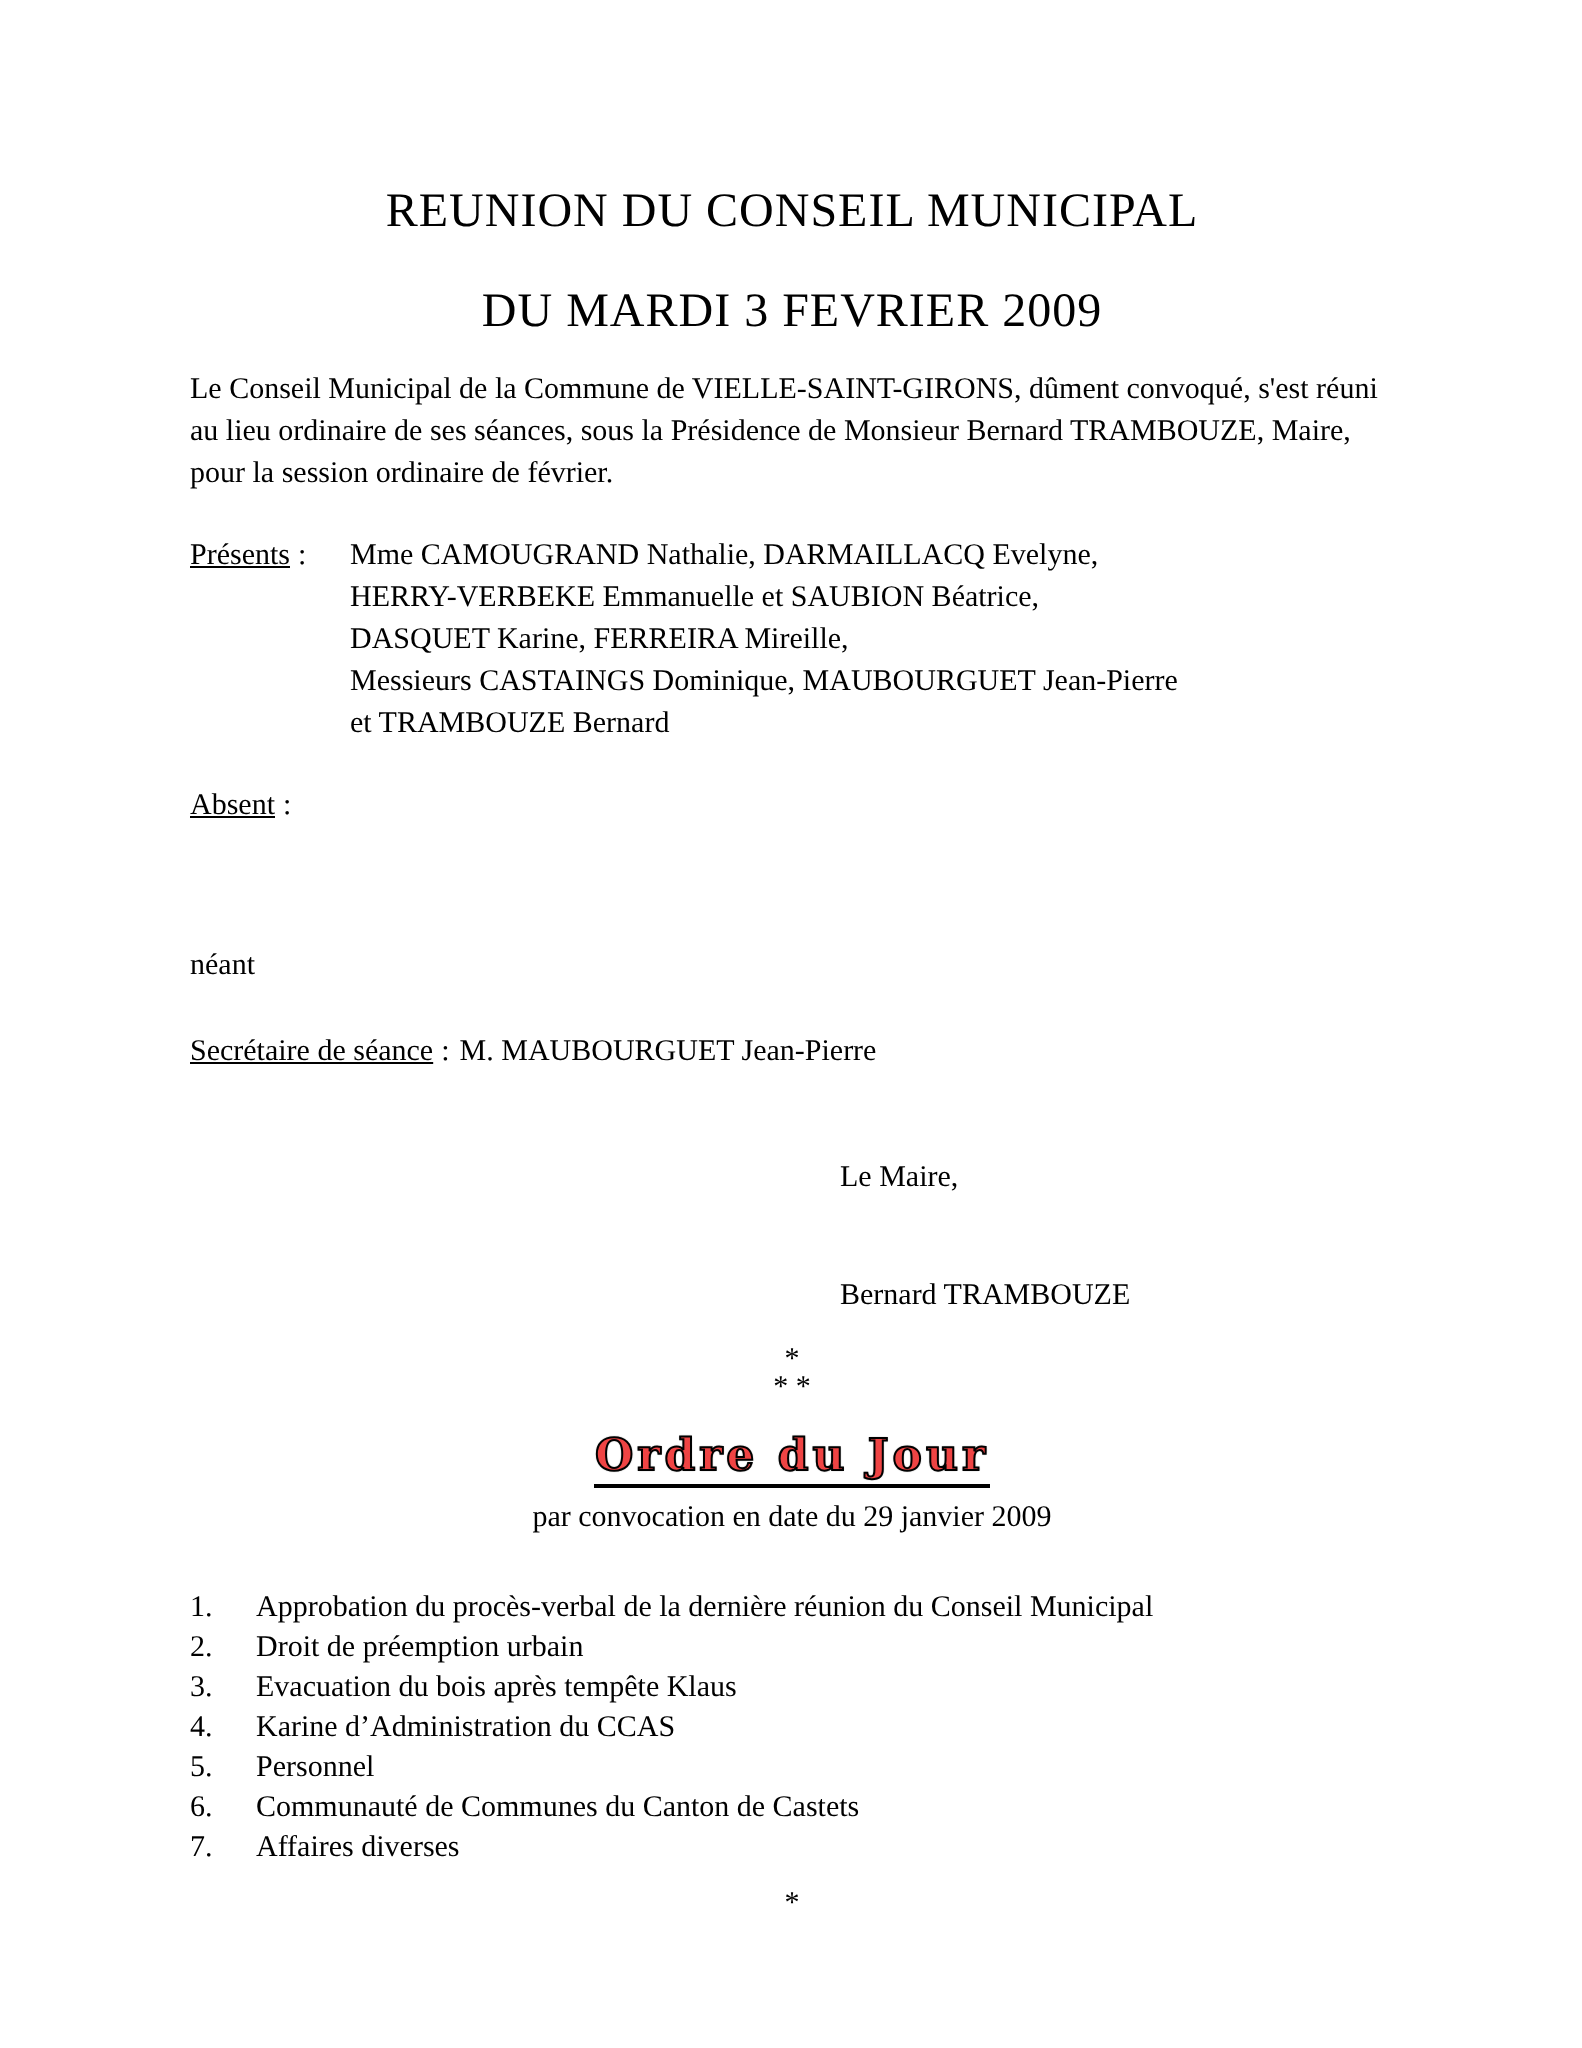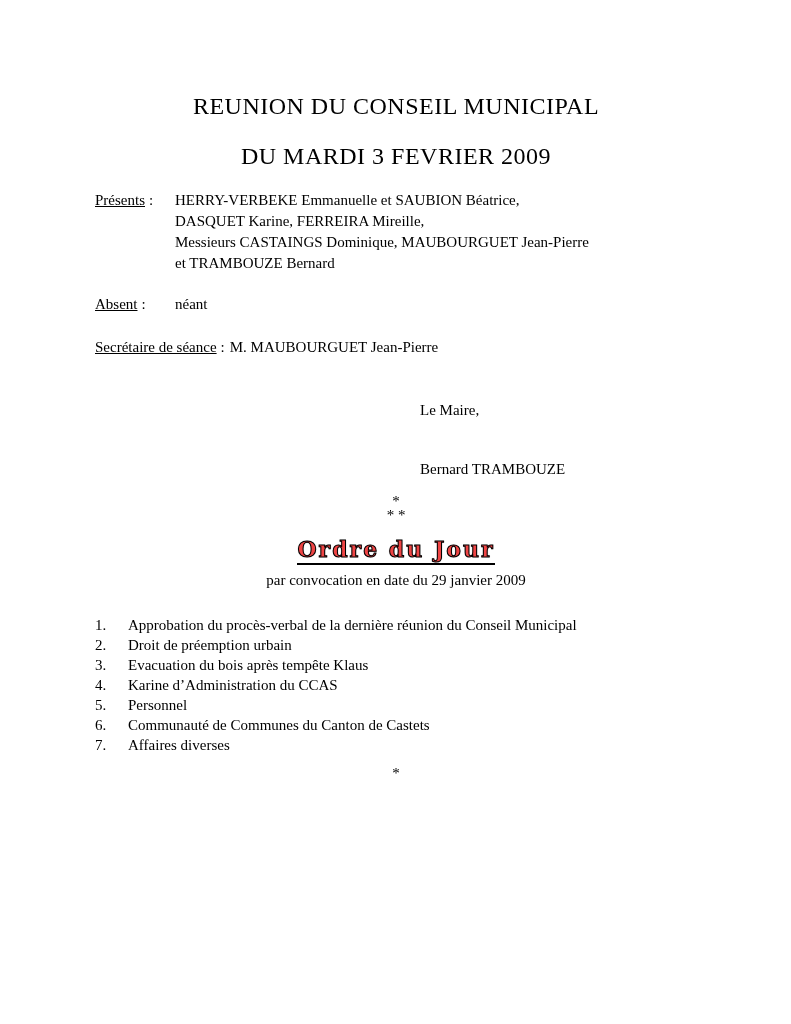--- a/index.html
+++ b/index.html
@@ -31,21 +31,21 @@
     line-height: 22px;
     margin-top: 16px;
   }
   .opening { margin-top: 26px; }
   .convocation { margin-top: 15px; }
   .field-row {
     display: flex;
     align-items: flex-start;
   }
   .field-row.presents { margin-top: 20px; }
-  .field-row.absent { margin-top: 20px; }
+  .field-row.absent { margin-top: 20px; flex-direction: column; }
   .field-label-col { width: 80px; flex: 0 0 80px; }
   .field-value-col { flex: 1; }
   .underline { text-decoration: underline; }
   .colon { margin-left: 4px; }
   .secretary { margin-top: 22px; }
   .sec-value { margin-left: 5px; }
   .signature-block { margin-top: 42px; margin-left: 325px; }
   .signature-name { margin-top: 38px; }
   .stars-block {
     margin-top: 14px;
@@ -82,26 +82,28 @@
 <body>
 
 <div class="page">
 
   <header>
     <div class="doc-title">REUNION DU CONSEIL MUNICIPAL</div>
     <div class="doc-title second">DU MARDI 3 FEVRIER 2009</div>
   </header>
 
 
+  <p class="convocation">Le Conseil Municipal de la Commune de VIELLE-SAINT-GIRONS, dûment convoqué, s'est réuni au lieu ordinaire de ses séances, sous la Présidence de Monsieur Bernard TRAMBOUZE, Maire, pour la session ordinaire de février.</p>
 
   <div class="field-row presents">
     <div class="field-label-col">
       <span class="underline">Présents</span><span class="colon">:</span>
     </div>
     <div class="field-value-col">
+      <div>Mme CAMOUGRAND Nathalie, DARMAILLACQ Evelyne,</div>
       <div>HERRY-VERBEKE Emmanuelle et SAUBION Béatrice,</div>
       <div>DASQUET Karine, FERREIRA Mireille,</div>
       <div>Messieurs CASTAINGS Dominique, MAUBOURGUET Jean-Pierre</div>
       <div>et TRAMBOUZE Bernard</div>
     </div>
   </div>
 
   <div class="field-row absent">
     <div class="field-label-col">
       <span class="underline">Absent</span><span class="colon">:</span>

